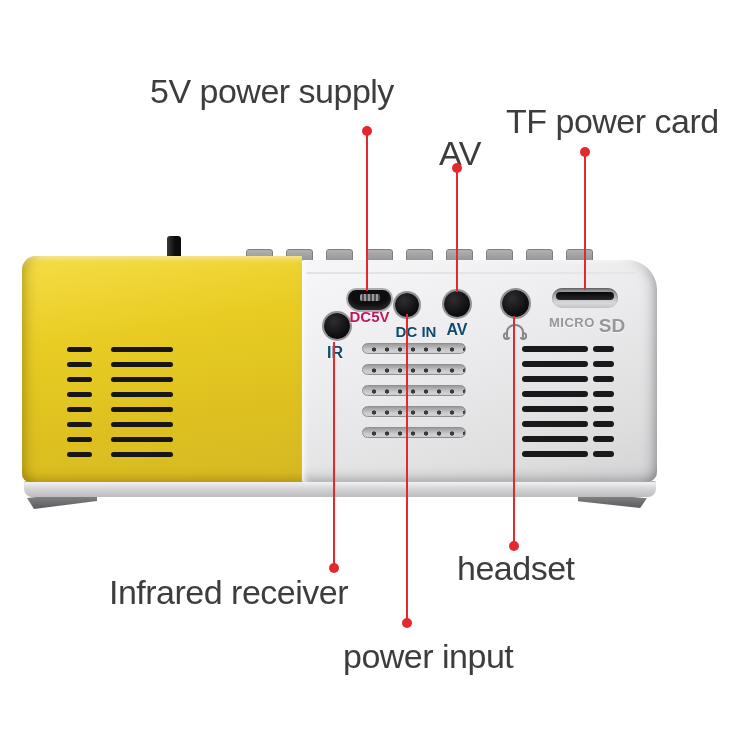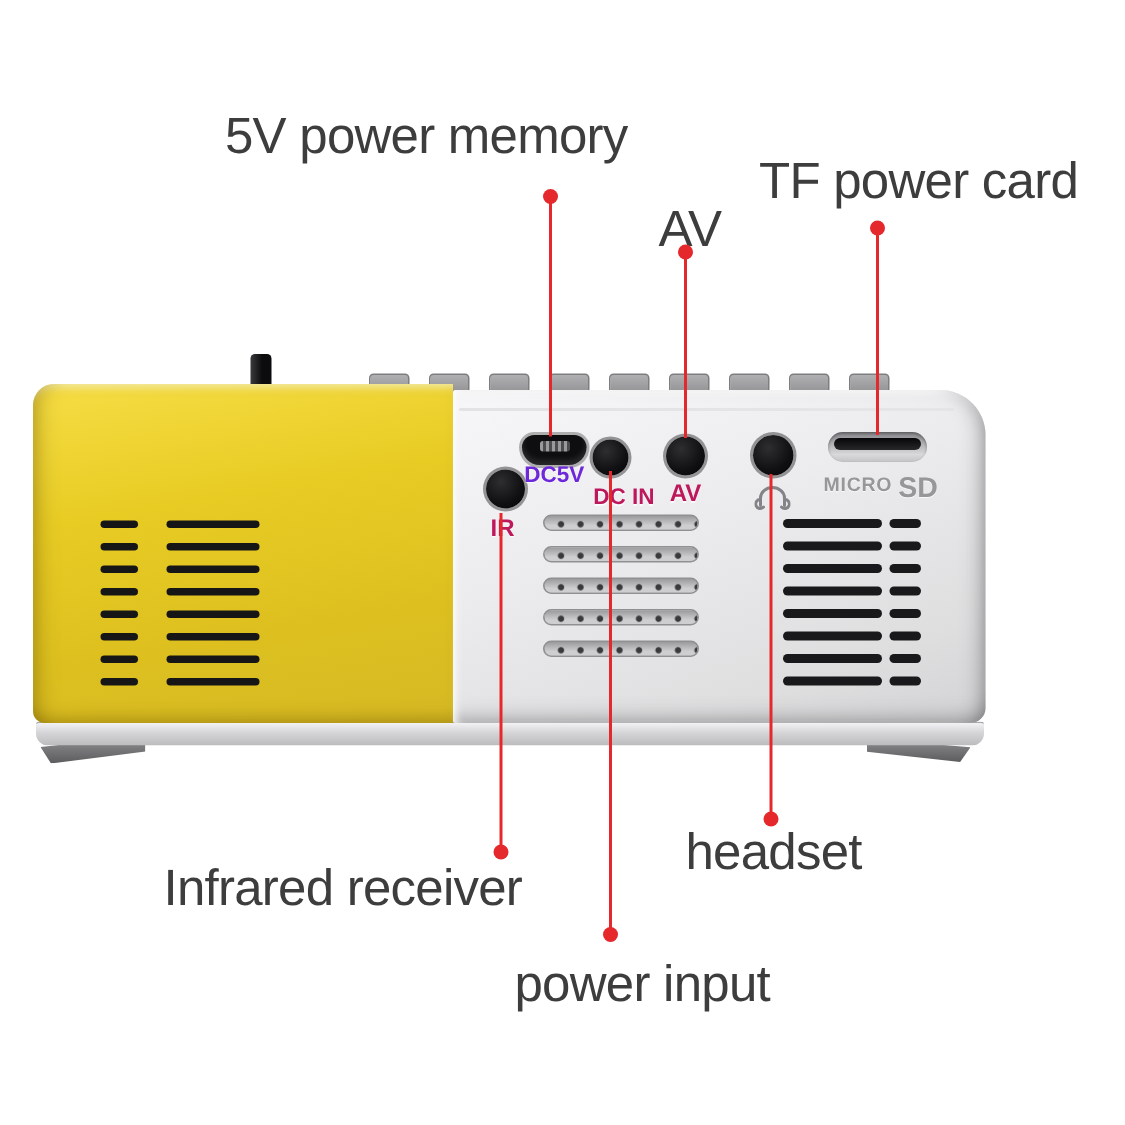--- a/index.html
+++ b/index.html
@@ -51,21 +51,21 @@
   .speaker i{display:block;width:104px;height:11px;border-radius:6px;
     background:
       radial-gradient(circle 2px at 7px 50%, #3a3a3c 1.8px, transparent 2.4px),
       linear-gradient(180deg,#9b9b9d,#cecED0 70%);
     background-size:13px 11px,100% 100%;background-position:4px 0,0 0;
     border:1px solid #909092;box-sizing:border-box;}
 
   .port-circle{position:absolute;border-radius:50%;z-index:14;
     background:radial-gradient(circle at 38% 32%, #2e2e30 0%, #101012 60%, #040406 100%);
     box-shadow:0 0 0 2px rgba(70,70,72,.55), 0 1px 2px rgba(255,255,255,.8);}
-  .port-label{position:absolute;z-index:14;color:#be185d;font-weight:bold;text-align:center;
+  .port-label{position:absolute;z-index:14;color:#0c4a6e;font-weight:bold;text-align:center;
     text-shadow:0 1px 0 rgba(255,255,255,.7);}
 
   .usb{position:absolute;left:348px;top:290px;width:43px;height:20px;z-index:14;
     background:#0e0e10;border-radius:9px 9px 13px 13px;
     box-shadow:0 0 0 2px rgba(90,90,92,.45), inset 0 -3px 4px rgba(255,255,255,.12);}
   .usb .pins{position:absolute;left:50%;top:4px;transform:translateX(-50%);
     width:20px;height:7px;border-radius:2px;
     background:repeating-linear-gradient(90deg,#9a9a9c 0 2px,#4c4c4e 2px 4px);}
 
   .sd-slot{position:absolute;left:552px;top:288px;width:66px;height:20px;z-index:14;
@@ -87,21 +87,21 @@
   .foot-left{left:27px;top:490px;width:70px;height:19px;
     clip-path:polygon(0 42%, 100% 2%, 100% 58%, 10% 100%);}
   .foot-right{left:578px;top:491px;width:69px;height:17px;
     clip-path:polygon(0 8%, 100% 42%, 90% 100%, 0 60%);}
 </style>
 </head>
 <body>
 
 <div class="canvas">
 
-  <div class="callout-label" style="left:150px;top:74px;">5V power memory</div>
+  <div class="callout-label" style="left:150px;top:74px;">5V power supply</div>
   <div class="callout-label" style="left:439px;top:136px;">AV</div>
   <div class="callout-label" style="left:506px;top:104px;">TF power card</div>
   <div class="callout-label" style="left:109px;top:575px;">Infrared receiver</div>
   <div class="callout-label" style="left:457px;top:551px;">headset</div>
   <div class="callout-label" style="left:296px;top:639px;margin-left:47px;">power input</div>
 
   <div class="ann-line" style="left:366px;top:130px;height:161px;"></div>
   <div class="ann-dot" style="left:362px;top:126px;"></div>
 
   <div class="ann-line" style="left:456px;top:167px;height:125px;"></div>
@@ -185,21 +185,21 @@
       <i></i>
       <i></i>
     </div>
 
   <div class="port-circle" style="left:324px;top:313px;width:26px;height:26px;"></div>
   <div class="port-label" style="left:322px;top:344px;width:26px;font-size:16px;">IR</div>
 
   <div class="usb">
       <span class="pins"></span>
     </div>
-  <div class="port-label" style="left:345px;top:308px;width:49px;font-size:15px;color:#6d28d9;">DC5V</div>
+  <div class="port-label" style="left:345px;top:308px;width:49px;font-size:15px;color:#be185d;">DC5V</div>
 
   <div class="port-circle" style="left:395px;top:293px;width:24px;height:24px;"></div>
   <div class="port-label" style="left:391px;top:323px;width:50px;font-size:15px;">DC IN</div>
 
   <div class="port-circle" style="left:444px;top:291px;width:26px;height:26px;"></div>
   <div class="port-label" style="left:444px;top:321px;width:26px;font-size:16px;">AV</div>
 
   <div class="port-circle" style="left:502px;top:290px;width:27px;height:27px;"></div>
   <svg class="hp-icon" width="24" height="20" viewBox="0 0 24 20">
     <path d="M4 14 L4 9 A8 7 0 0 1 20 9 L20 14" fill="none" stroke="#848488" stroke-width="2" stroke-linecap="round"></path>

